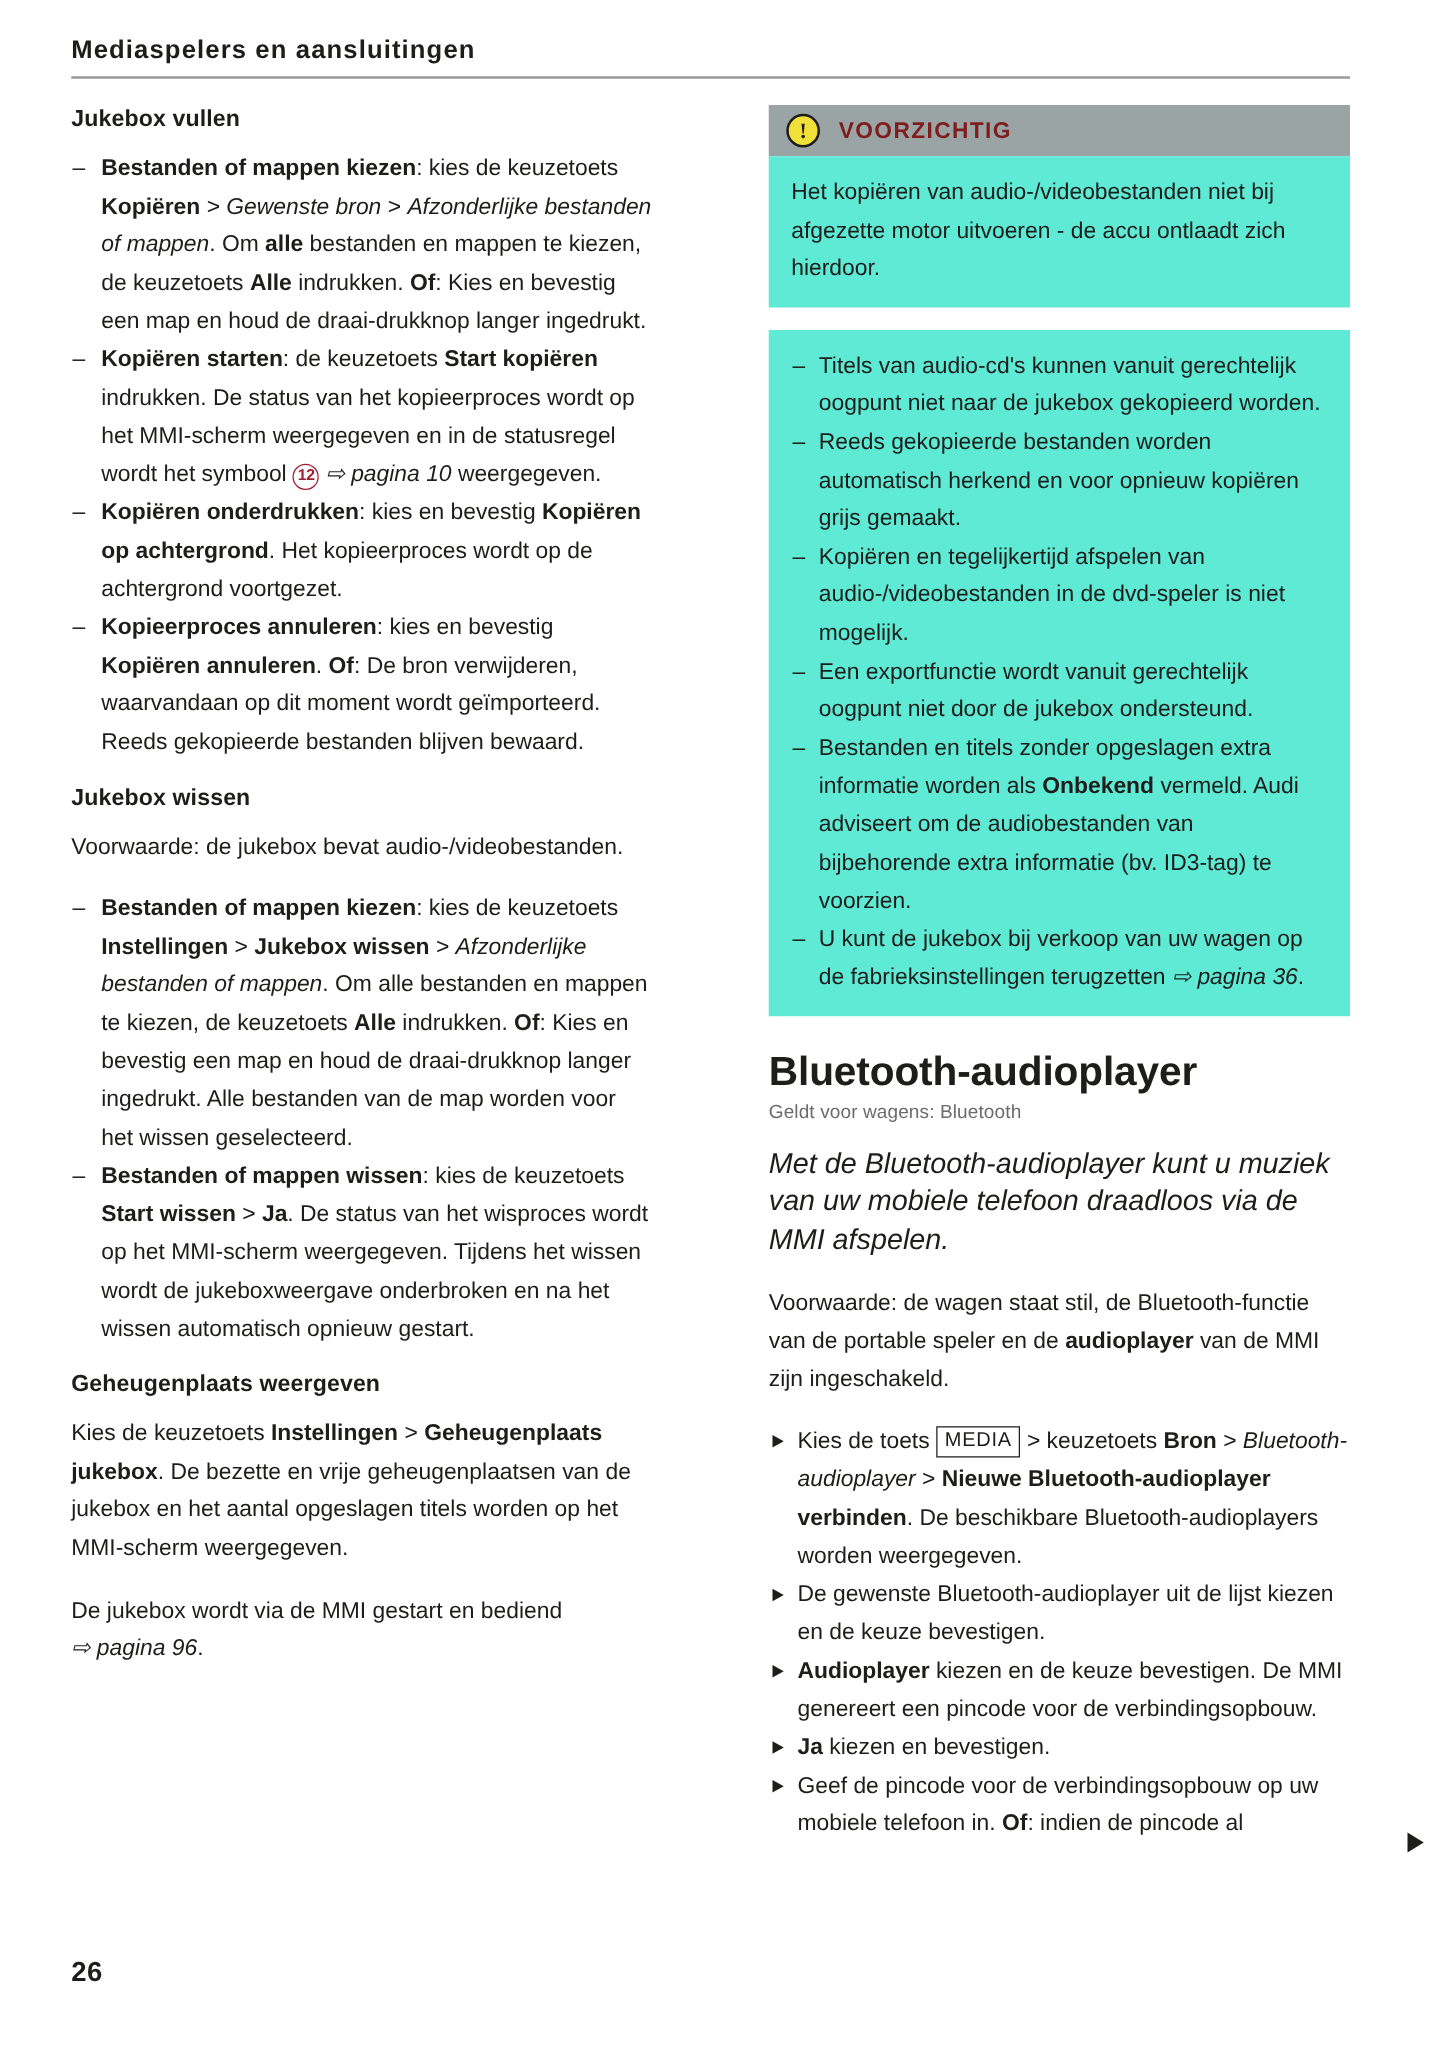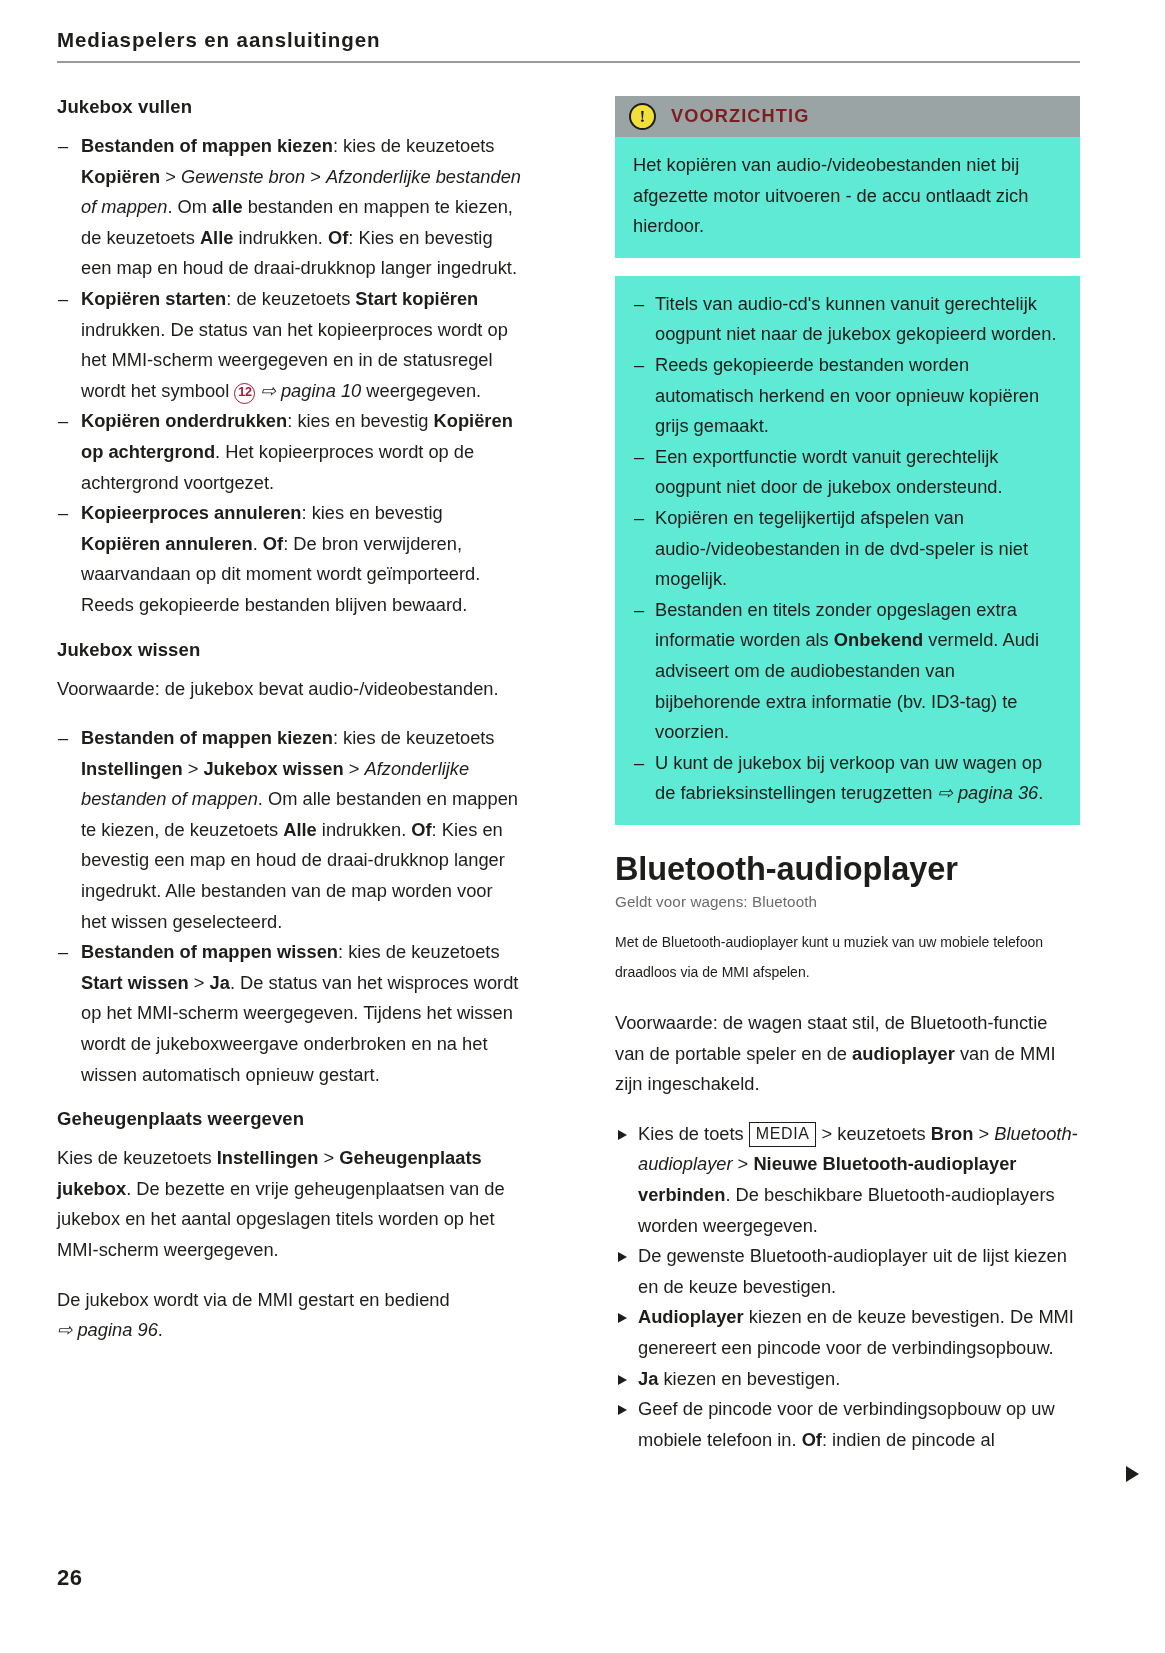--- a/index.html
+++ b/index.html
@@ -42,21 +42,20 @@
   }
 
   
   .columns {
     position: absolute;
     top: 84px;
     left: 57px;
     width: 1023px;
     display: flex;
     gap: 0px;
-    margin-top: 12px;
   }
   .col-left {
     width: 466px;
     margin-right: 92px;
   }
   .col-right {
     width: 465px;
   }
 
   
@@ -236,21 +235,22 @@
     margin: 26px 0 5px 0;
     letter-spacing: -0.1px;
   }
   .applies {
     font-size: 15.2px;
     color: #6b6b6b;
     margin: 0 0 17px 0;
     letter-spacing: 0.1px;
   }
   p.intro-italic {
-    font-size: 14px;
+    font-style: italic;
+    font-size: 23px;
     line-height: 30.6px;
     margin: 0 0 20px 0;
     color: #1d1d1b;
   }
 
   
   .folio {
     position: absolute;
     left: 57px;
     bottom: 62px;
@@ -321,22 +321,22 @@
         <div class="notice-body">
           <p>Het kopiëren van audio-/videobestanden niet bij afgezette motor uitvoeren - de accu ontlaadt zich hierdoor.</p>
         </div>
       </div>
 
       <div class="notice">
         <div class="notice-body">
           <ul class="dash">
               <li>Titels van audio-cd's kunnen vanuit gerechtelijk oogpunt niet naar de jukebox gekopieerd worden.</li>
               <li>Reeds gekopieerde bestanden worden automatisch herkend en voor opnieuw kopiëren grijs gemaakt.</li>
+              <li>Kopiëren en tegelijkertijd afspelen van audio-/videobestanden in de dvd-speler is niet mogelijk.</li>
               <li>Een exportfunctie wordt vanuit gerechtelijk oogpunt niet door de jukebox ondersteund.</li>
-              <li>Kopiëren en tegelijkertijd afspelen van audio-/videobestanden in de dvd-speler is niet mogelijk.</li>
               <li>Bestanden en titels zonder opgeslagen extra informatie worden als <b>Onbekend</b> vermeld. Audi adviseert om de audiobestanden van bijbehorende extra informatie (bv. ID3-tag) te voorzien.</li>
               <li>U kunt de jukebox bij verkoop van uw wagen op de fabrieksinstellingen terugzetten <span class="ref">⇨ pagina 36</span>.</li>
             </ul>
         </div>
       </div>
 
       <h2 class="section">Bluetooth-audioplayer</h2>
       <div class="applies">Geldt voor wagens: Bluetooth</div>
 
       <p class="intro-italic">Met de Bluetooth-audioplayer kunt u muziek van uw mobiele telefoon draadloos via de MMI afspelen.</p>

